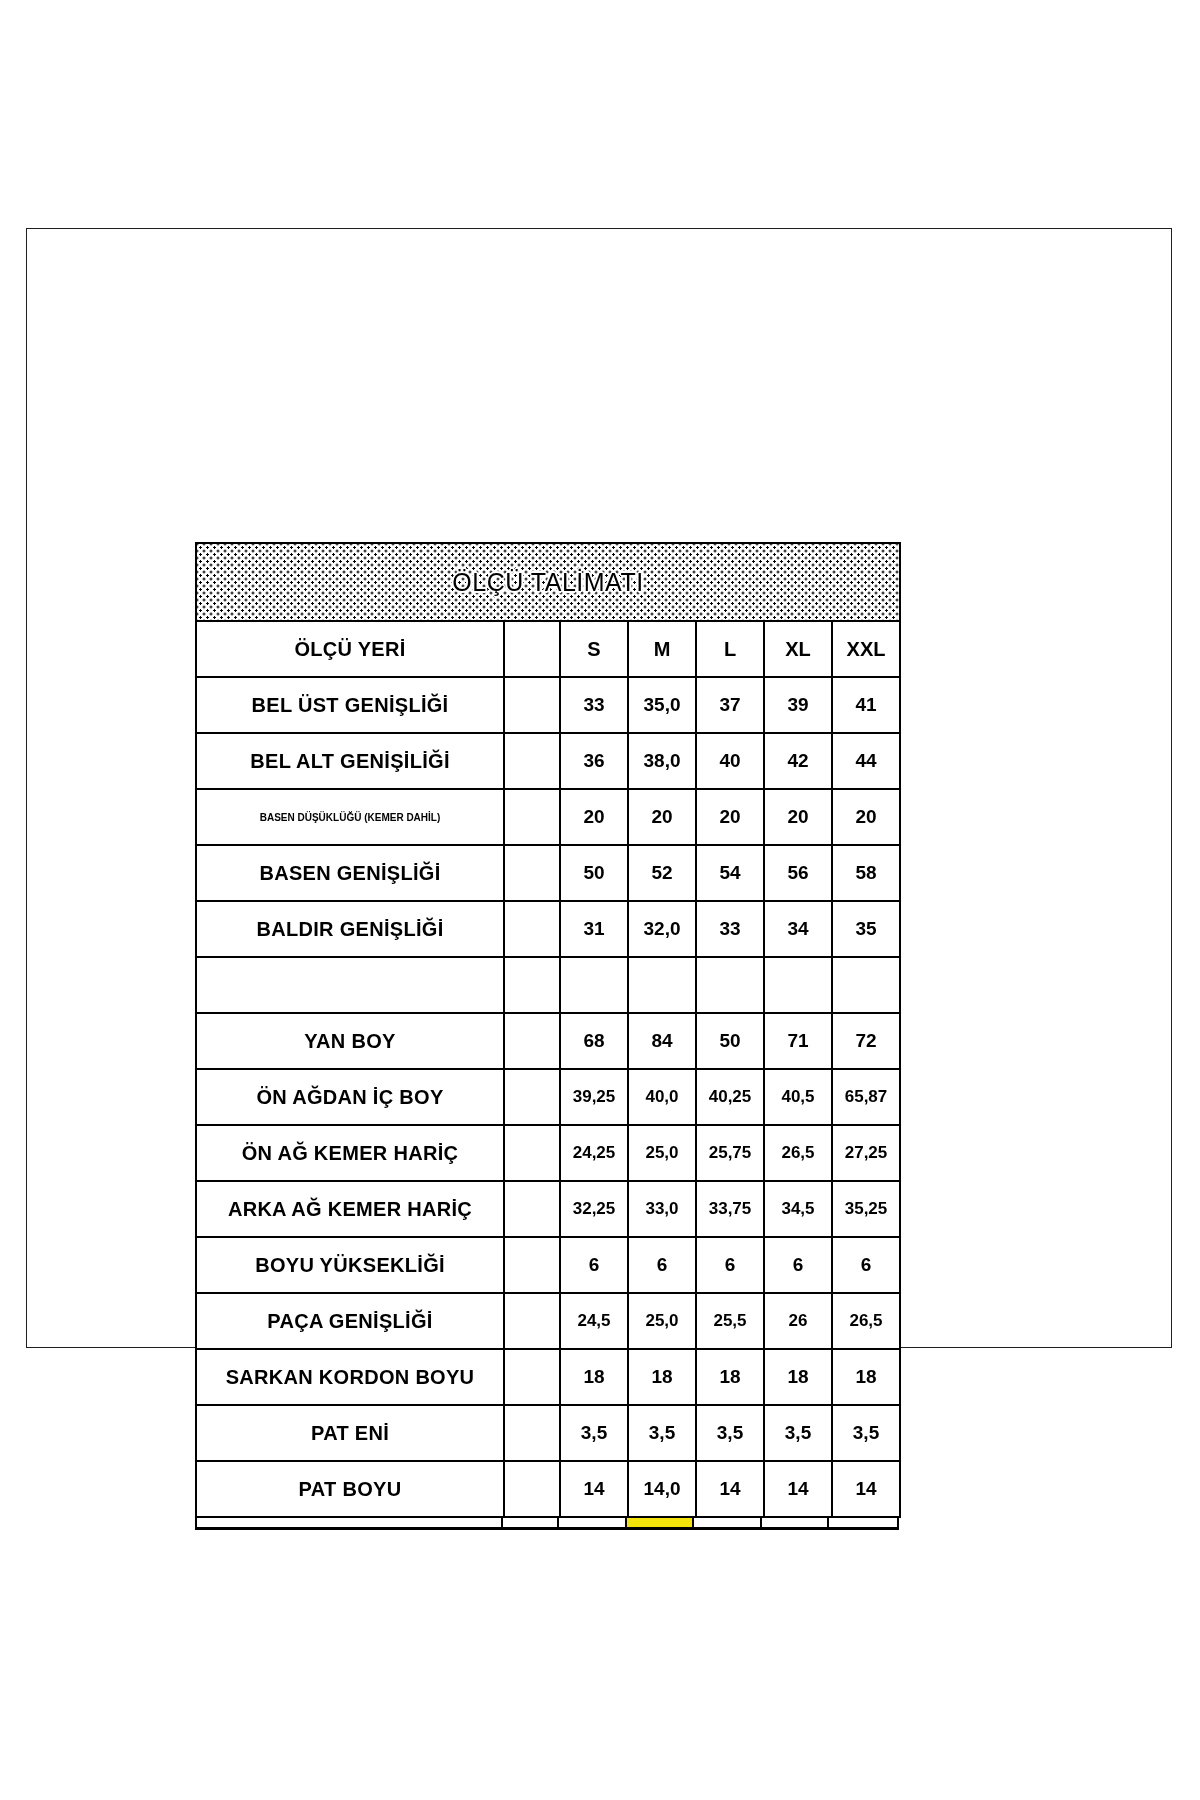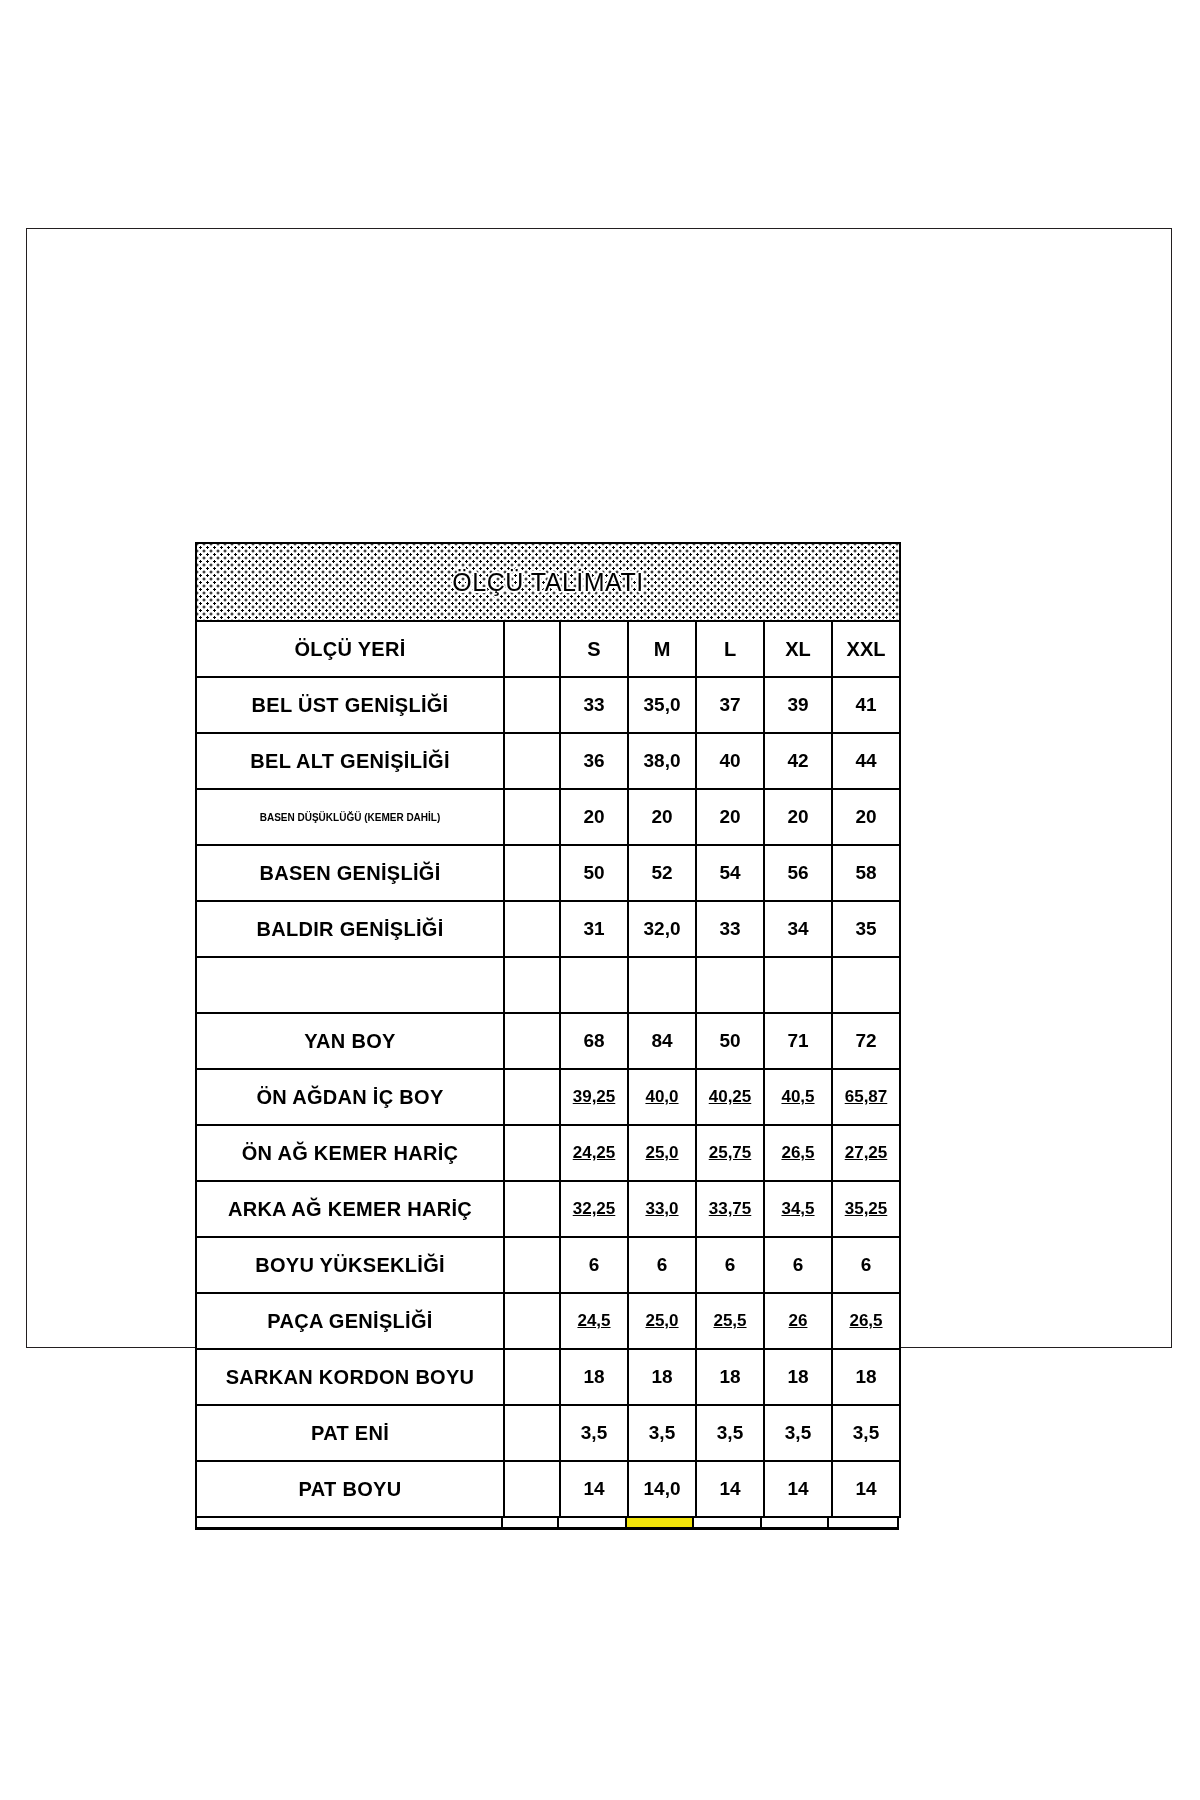--- a/index.html
+++ b/index.html
@@ -92,21 +92,21 @@
     white-space: nowrap;
   }
   td.label.small {
     font-size: 10px;
     letter-spacing: 0px;
   }
   td.gap { background: #ffffff; }
   td.val {
     font-size: 19px;
   }
-  td.val.narrow { font-size: 17px; text-decoration: underline; }
+  td.val.narrow { font-size: 17px; }
   th.size-head {
     font-size: 20px;
     height: 54px;
   }
 
   tr.blank-row td { height: 54px; }
 
   
   .bottom-strip {
     position: relative;

